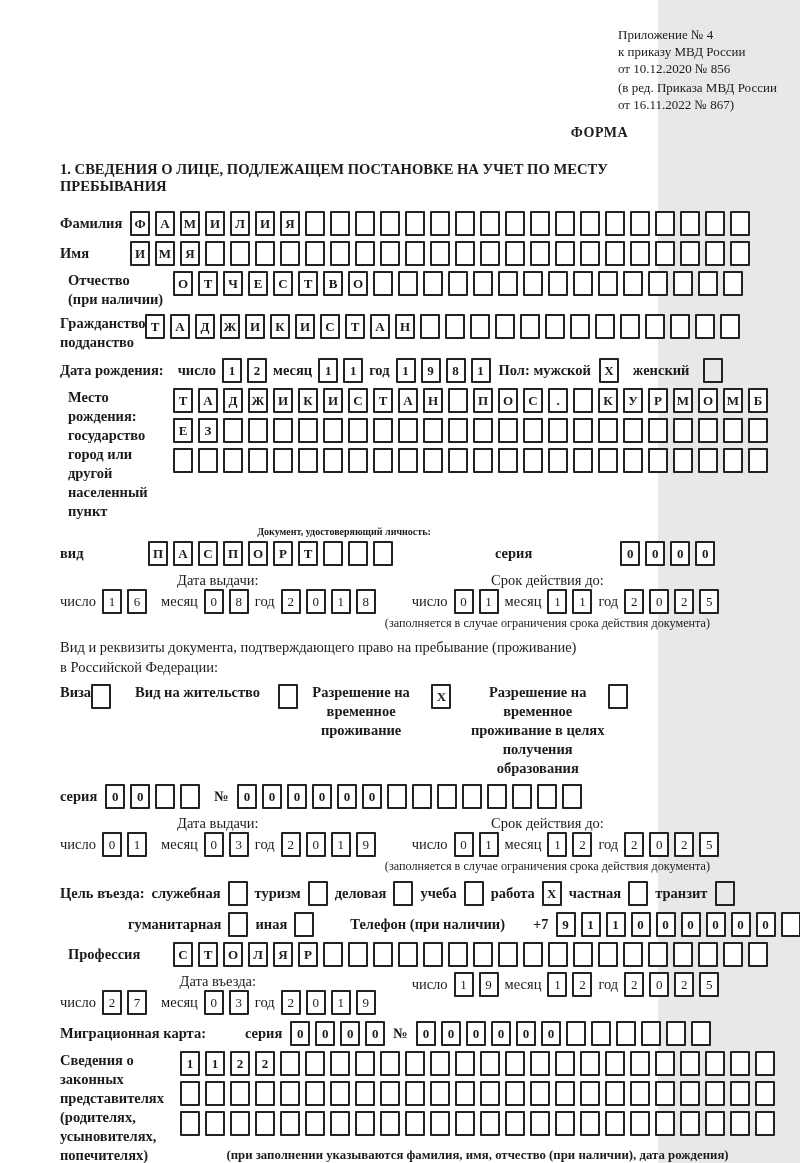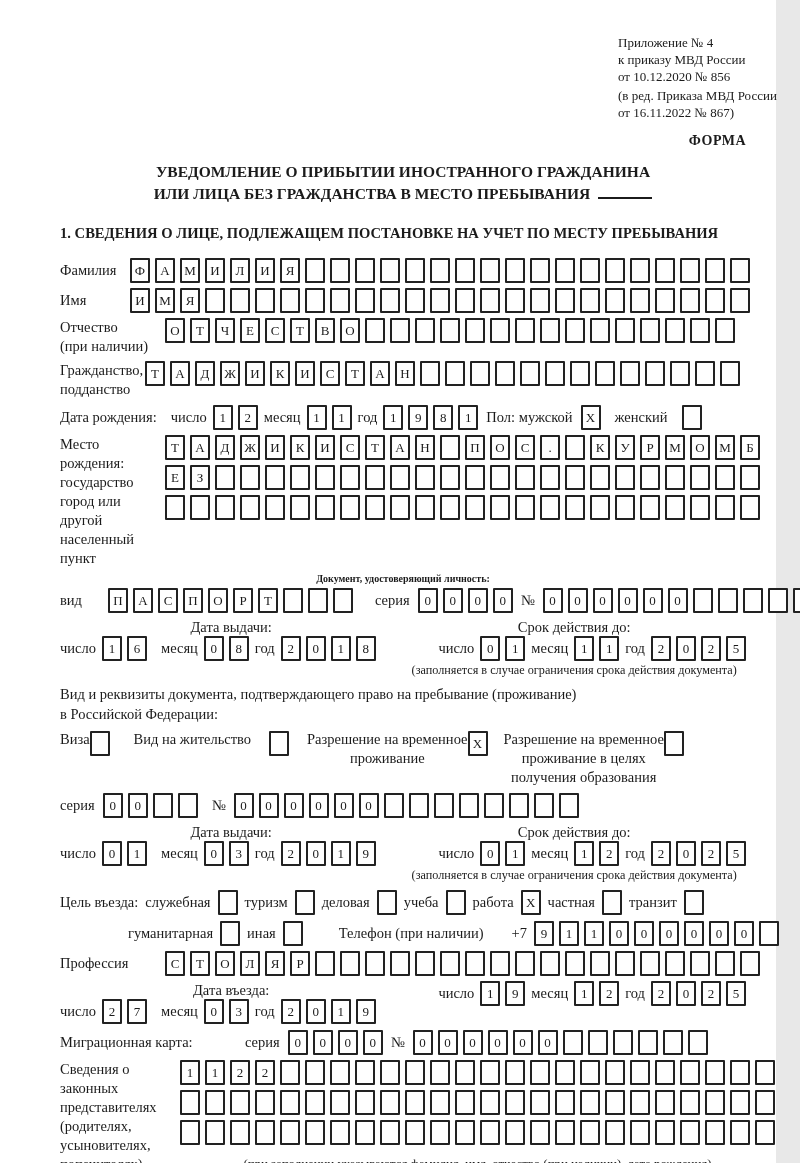--- a/index.html
+++ b/index.html
@@ -1,29 +1,29 @@
 <!DOCTYPE html>
 <html><head>
 <meta charset="utf-8">
 <style>
   html,body{margin:0;padding:0;background:#e8e8e8;}
   .page{
-    width:776px;height:1163px;box-sizing:border-box;background:#ffffff;
-    padding:34px 30px 0 60px;position:relative;
+    width:658px;height:1163px;box-sizing:border-box;background:#ffffff;
+    padding:26px 30px 0 60px;position:relative;
     font-family:"Liberation Serif","DejaVu Serif",serif;color:#1b1b1b;
   }
   .hdr{margin-left:558px;width:200px;font-size:13px;line-height:17px;}
   .forma{text-align:right;font-weight:bold;font-size:14px;margin-top:12px;letter-spacing:.5px;}
   .title{text-align:center;font-weight:bold;font-size:15.5px;line-height:22px;margin-top:12px;}
   .blank-line{display:inline-block;width:54px;border-bottom:2px solid #1b1b1b;height:12px;margin-left:8px;}
   .sec-heading{font-weight:bold;font-size:14.6px;margin-top:20px;margin-bottom:16px;}
-  .row{display:flex;align-items:flex-start;margin-bottom:5px;}
+  .row{display:flex;align-items:flex-start;margin-bottom:5px;font-weight:bold;}
   .lbl{font-size:14.5px;line-height:25px;flex:none;}
   .lbl2{font-size:14.5px;line-height:19px;flex:none;}
-  .w70{width:70px;} .w105{width:105px;} .w85{width:85px;} .w120{width:120px;}
+  .w70{width:70px;} .w105{width:105px;margin-left:8px;} .w85{width:85px;} .w120{width:120px;}
   .cells{display:flex;gap:5px;flex:none;}
   .cell{
     flex:none;width:16px;height:21px;border:2px solid #222;border-radius:1px;
     font-size:13px;line-height:21px;text-align:center;background:#fff;
   }
   .cbox{flex:none;width:16px;height:21px;border:2px solid #222;border-radius:1px;
     font-size:13px;line-height:21px;text-align:center;margin-top:1px;}
   .dg{display:flex;align-items:center;gap:6px;}
   .dg .lbl{line-height:25px;}
   .center-bold{text-align:center;font-weight:bold;font-size:10px;margin:2px 0 4px;}
@@ -48,24 +48,20 @@
   <div class="hdr">
     <div>Приложение № 4</div>
     <div>к приказу МВД России</div>
     <div>от 10.12.2020 № 856</div>
     <div class="mt2">(в ред. Приказа МВД России</div>
     <div>от 16.11.2022 № 867)</div>
   </div>
 
   <div class="forma">ФОРМА</div>
 
-  <div class="title">
-    <div>УВЕДОМЛЕНИЕ О ПРИБЫТИИ ИНОСТРАННОГО ГРАЖДАНИНА</div>
-    <div><span>ИЛИ ЛИЦА БЕЗ ГРАЖДАНСТВА В МЕСТО ПРЕБЫВАНИЯ</span><span class="blank-line"></span></div>
-  </div>
 
   <div class="sec-heading">1. СВЕДЕНИЯ О ЛИЦЕ, ПОДЛЕЖАЩЕМ ПОСТАНОВКЕ НА УЧЕТ ПО МЕСТУ ПРЕБЫВАНИЯ</div>
 
   <div class="row">
     <span class="lbl w70">Фамилия</span>
     <span class="cells">
         <span class="cell">Ф</span>
         <span class="cell">А</span>
         <span class="cell">М</span>
         <span class="cell">И</span>
@@ -305,21 +301,21 @@
           <span class="cell"></span>
           <span class="cell"></span>
           <span class="cell"></span>
           <span class="cell"></span>
         </span>
     </div>
   </div>
 
   <div class="center-bold">Документ, удостоверяющий личность:</div>
 
-  <div class="row" style="align-items:center;">
+  <div class="row" style="align-items:center;gap:40px;">
     <span class="lbl" style="width:48px;">вид</span>
     <span class="cells">
         <span class="cell">П</span>
         <span class="cell">А</span>
         <span class="cell">С</span>
         <span class="cell">П</span>
         <span class="cell">О</span>
         <span class="cell">Р</span>
         <span class="cell">Т</span>
         <span class="cell"></span>

